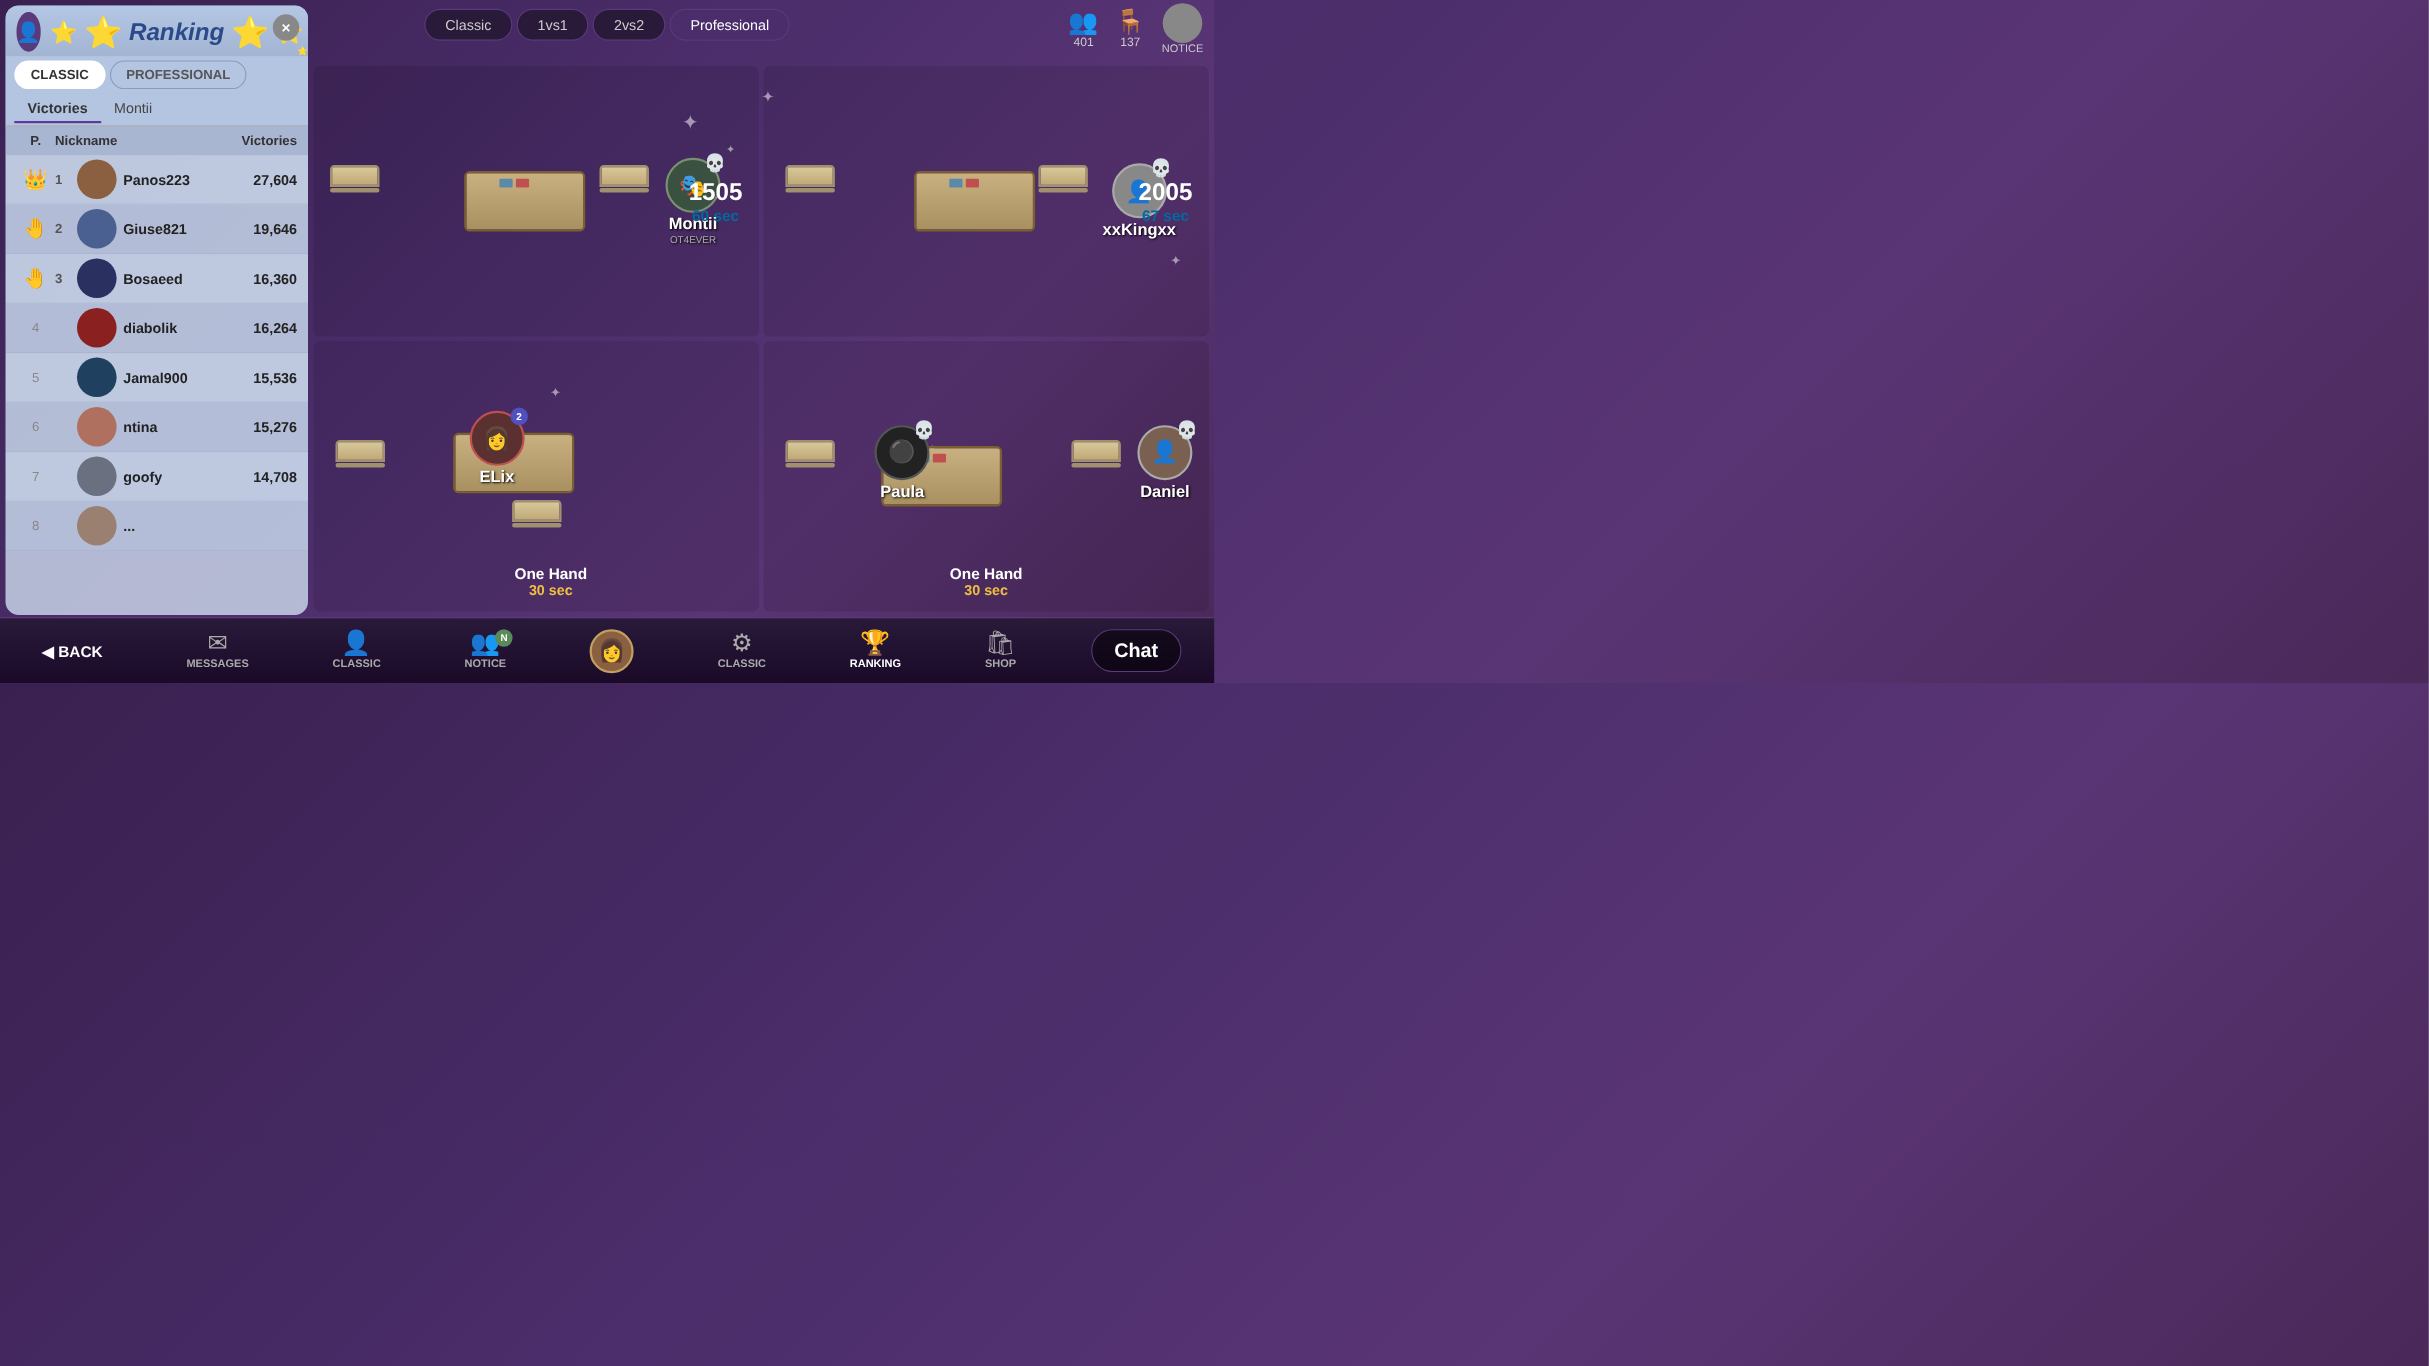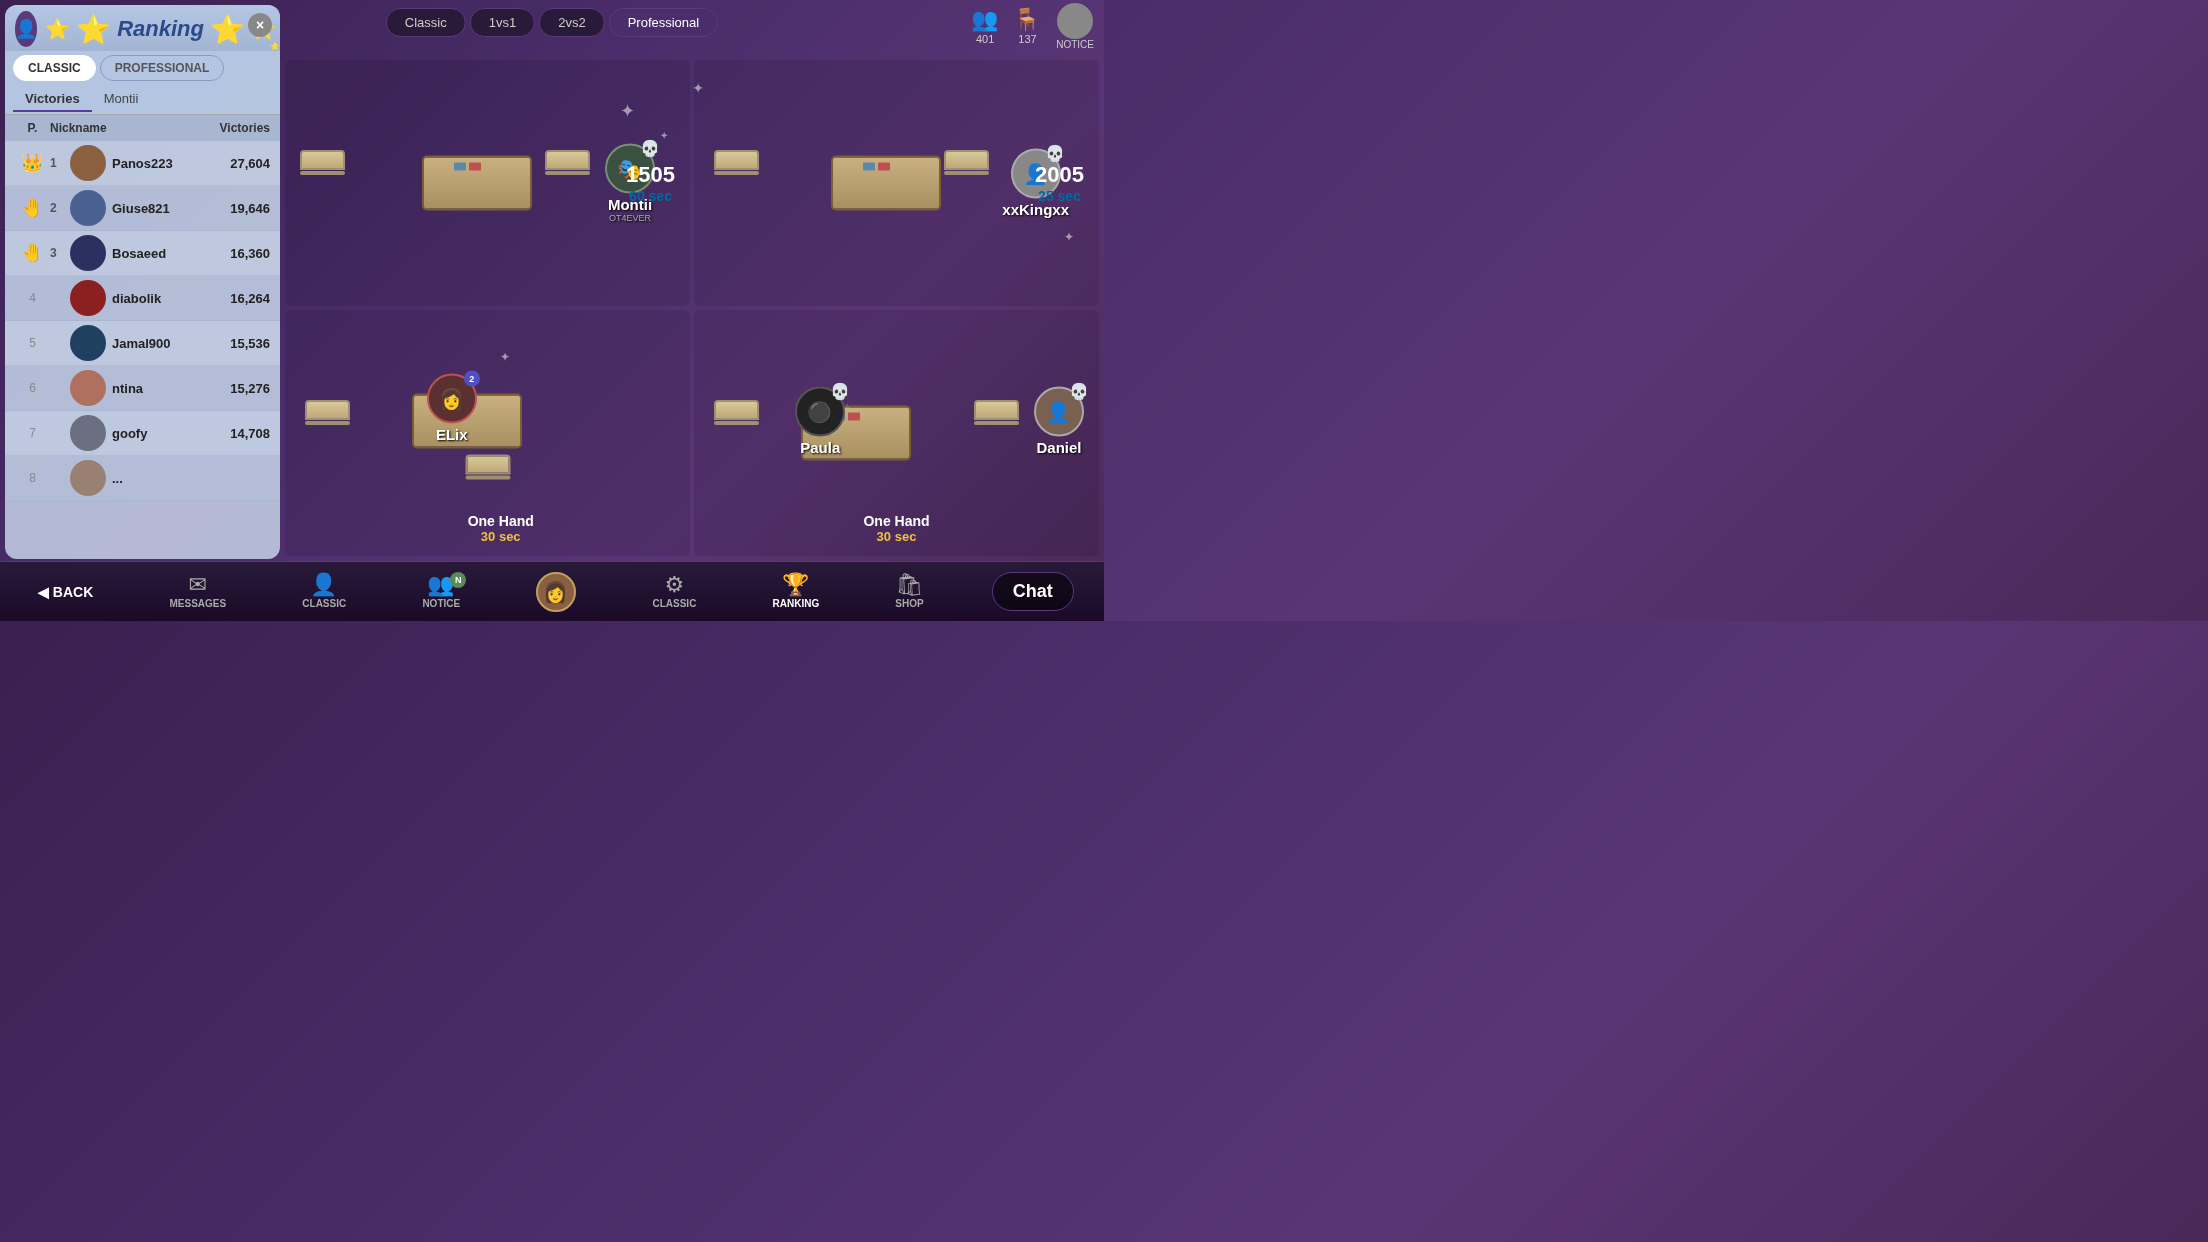--- a/index.html
+++ b/index.html
@@ -589,21 +589,21 @@
       <div class="player-card" style="position:absolute;right:30px;top:50%;transform:translateY(-50%);">
         <div style="position:relative;">
           <div class="player-avatar" style="background:#888;border:2px solid #aaa;">👤</div>
           <span class="skull-badge">💀</span>
         </div>
         <div class="player-name">xxKingxx</div>
       </div>
     </div>
     <div class="table-score">
       <div class="score-number">2005</div>
-      <div class="score-time">25 sec</div>
+      <div class="score-time">67 sec</div>
     </div>
   </div>
 
   <div class="table-cell" style="position:relative;">
     <div class="table-furniture">
       <div style="position:absolute;left:20px;top:50%;transform:translateY(-60%);width:45px;height:55px;">
         <div class="chair-back-rest"></div>
         <div class="chair-seat"></div>
       </div>
       <div style="position:absolute;left:50%;top:70%;transform:translate(-50%,-50%);width:45px;height:55px;">

